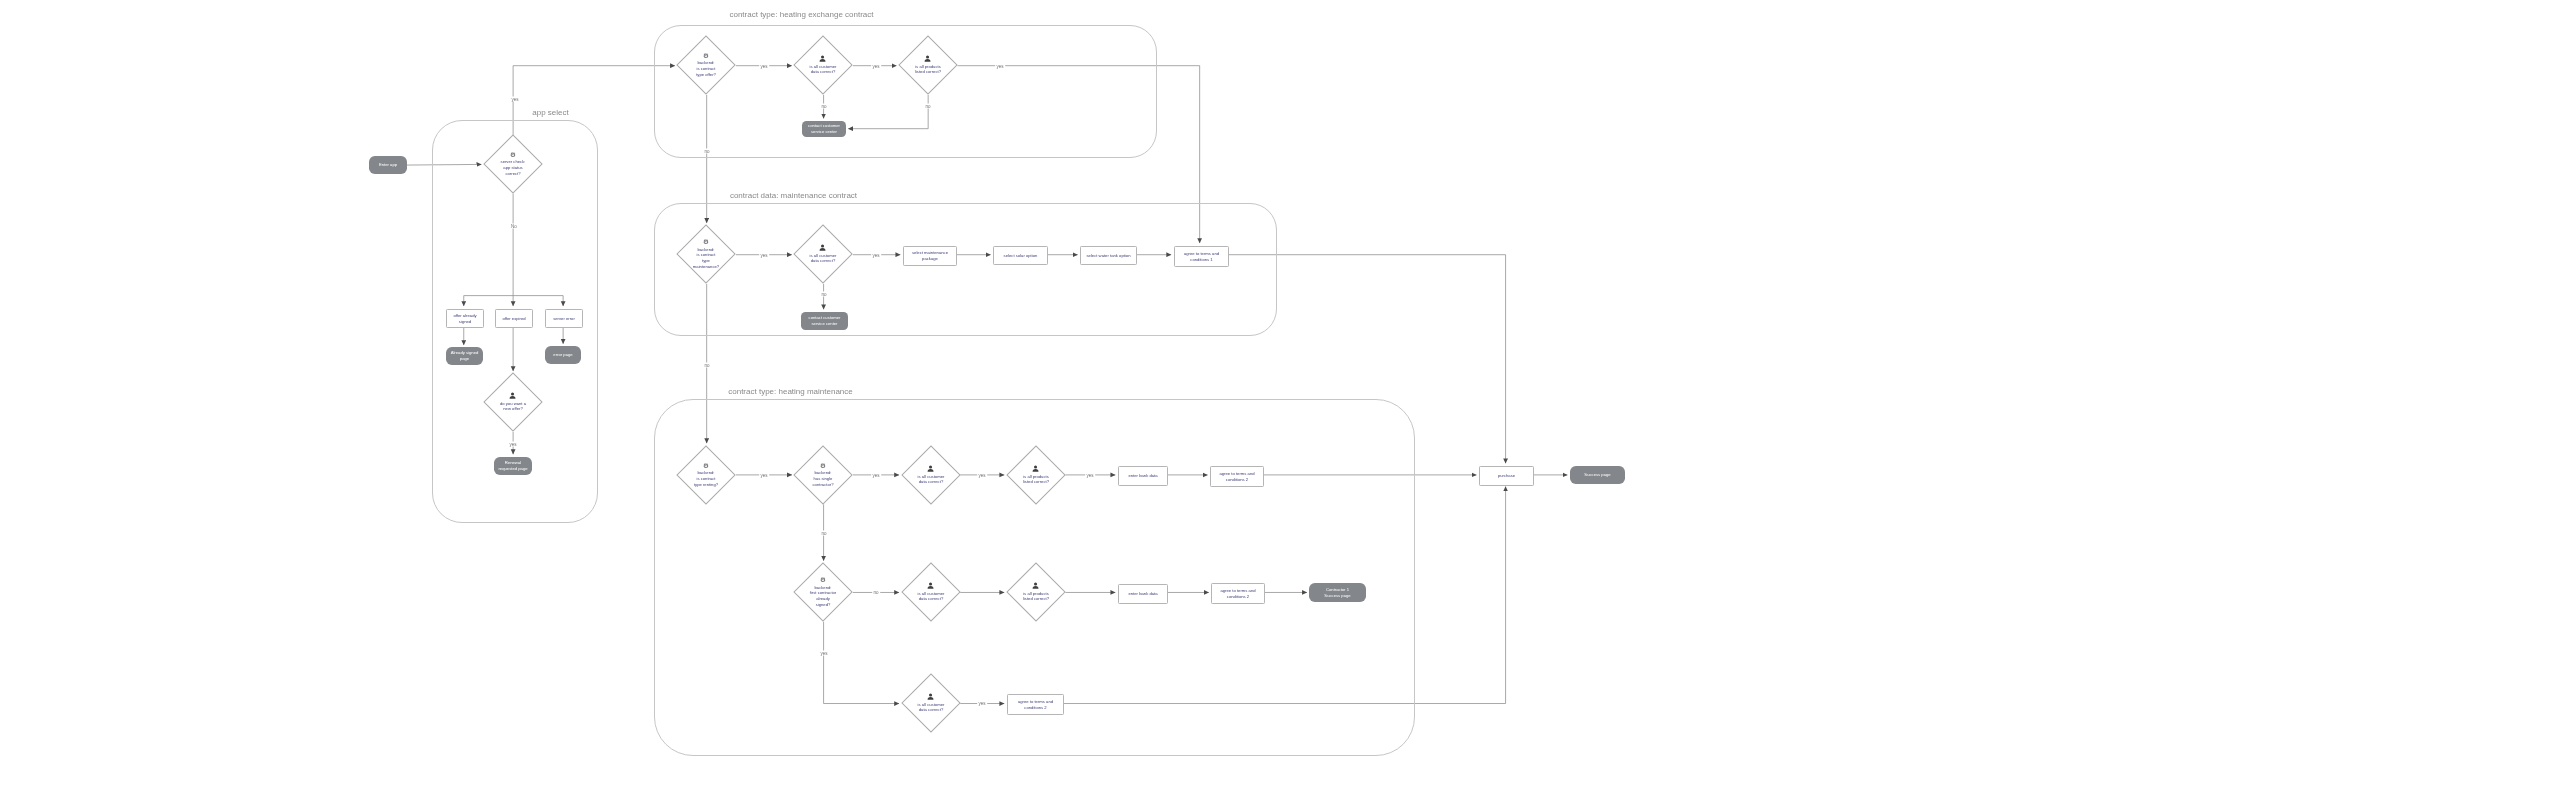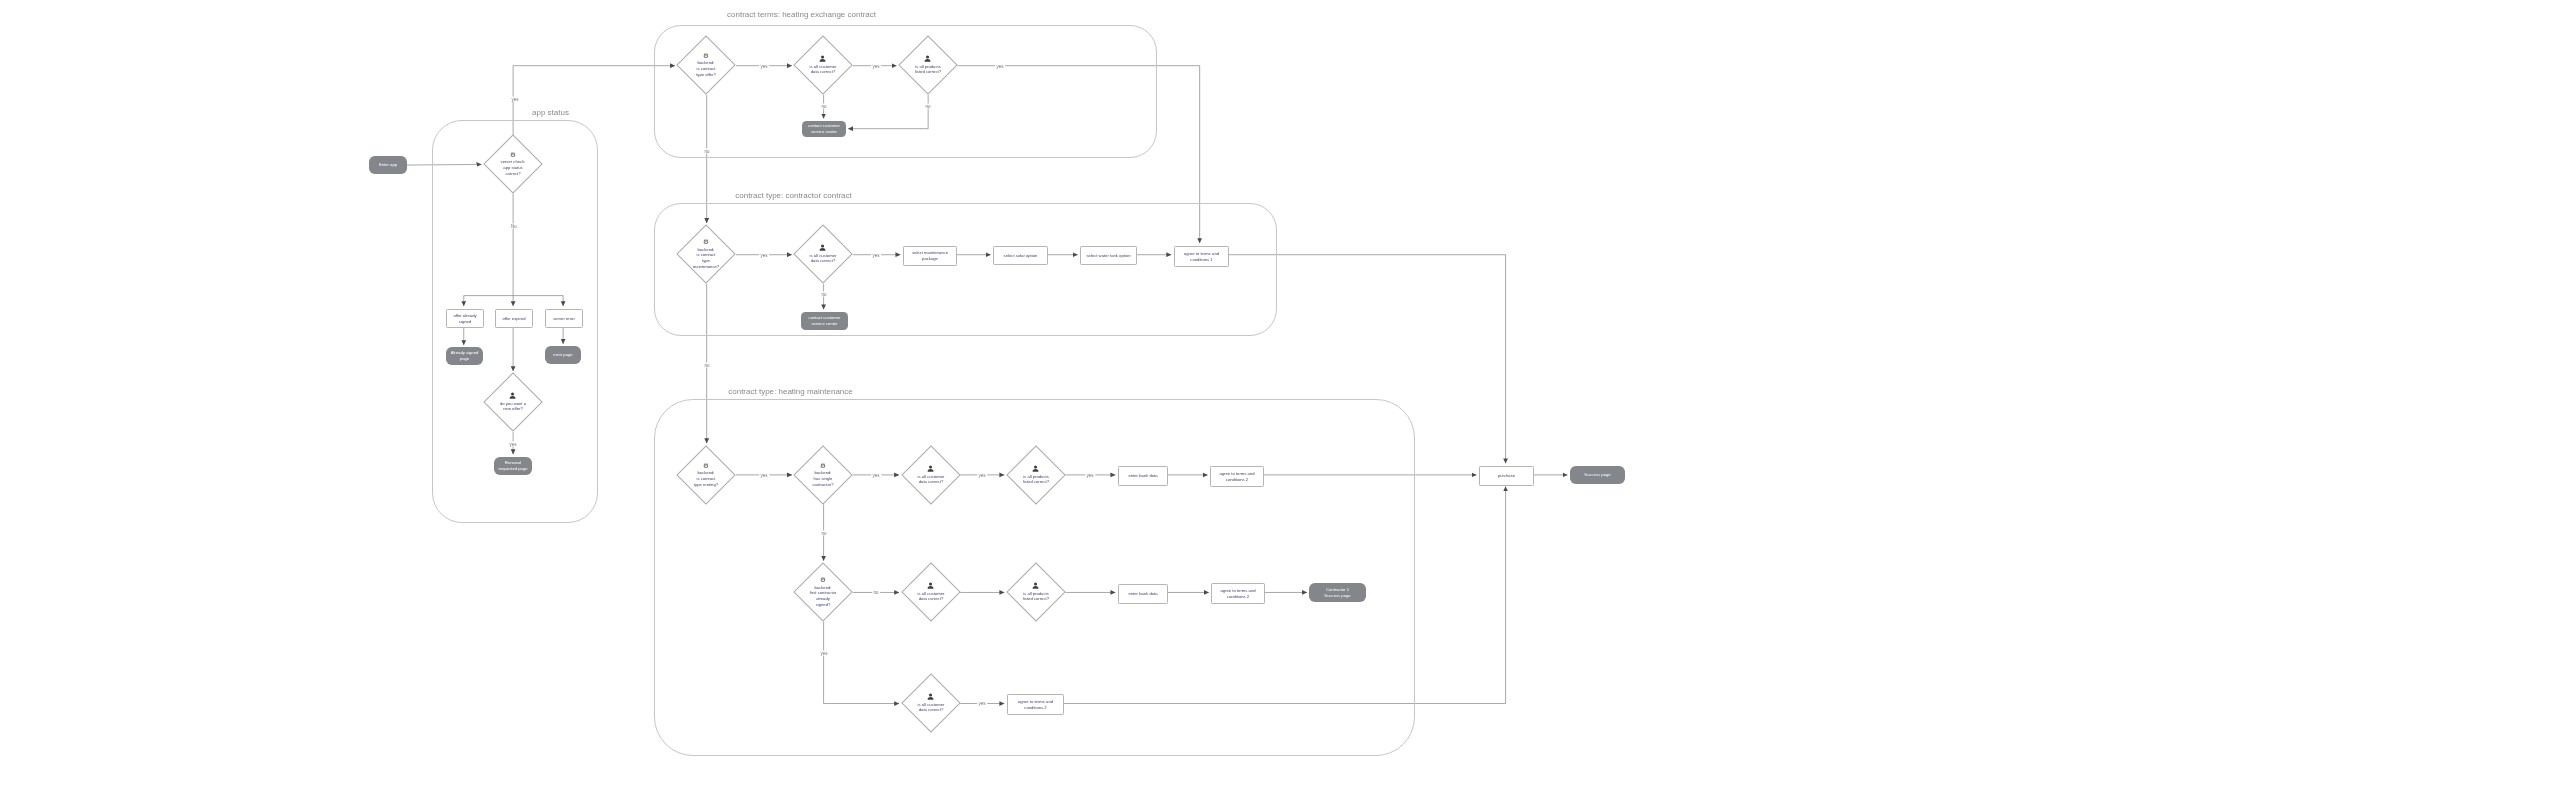--- a/index.html
+++ b/index.html
@@ -79,23 +79,23 @@
       <path d="M1478,1083 L1546,1083" marker-end="url(#arr)"></path>
       <path d="M1634,1083 L2318,1083 L2318,749" marker-end="url(#arr)"></path>
     </g>
   </svg>
 
   <div class="group" style="left:432px;top:120px;width:164px;height:401px;border-radius:30px"></div>
   <div class="group" style="left:654px;top:25px;width:501px;height:131px;border-radius:27px"></div>
   <div class="group" style="left:654px;top:203px;width:621px;height:131px;border-radius:27px"></div>
   <div class="group" style="left:654px;top:399px;width:759px;height:355px;border-radius:39px"></div>
 
-  <div class="gtitle" style="left:518px;top:108px;width:65px">app status</div>
-  <div class="gtitle" style="left:704px;top:10.4px;width:195px">contract terms: heating exchange contract</div>
-  <div class="gtitle" style="left:696px;top:191px;width:195px">contract type: contractor contract</div>
+  <div class="gtitle" style="left:518px;top:108px;width:65px">app select</div>
+  <div class="gtitle" style="left:704px;top:10.4px;width:195px">contract type: heating exchange contract</div>
+  <div class="gtitle" style="left:696px;top:191px;width:195px">contract data: maintenance contract</div>
   <div class="gtitle" style="left:693px;top:387px;width:195px">contract type: heating maintenance</div>
 
   <div class="tbox" style="left:369px;top:156px;width:38px;height:18px">
     <span>Enter app</span>
   </div>
 
   <div class="diamond" style="left:484px;top:135px">
     <div class="dshape"></div>
     <div class="dcontent">
       <span class="icon">⚙</span>

